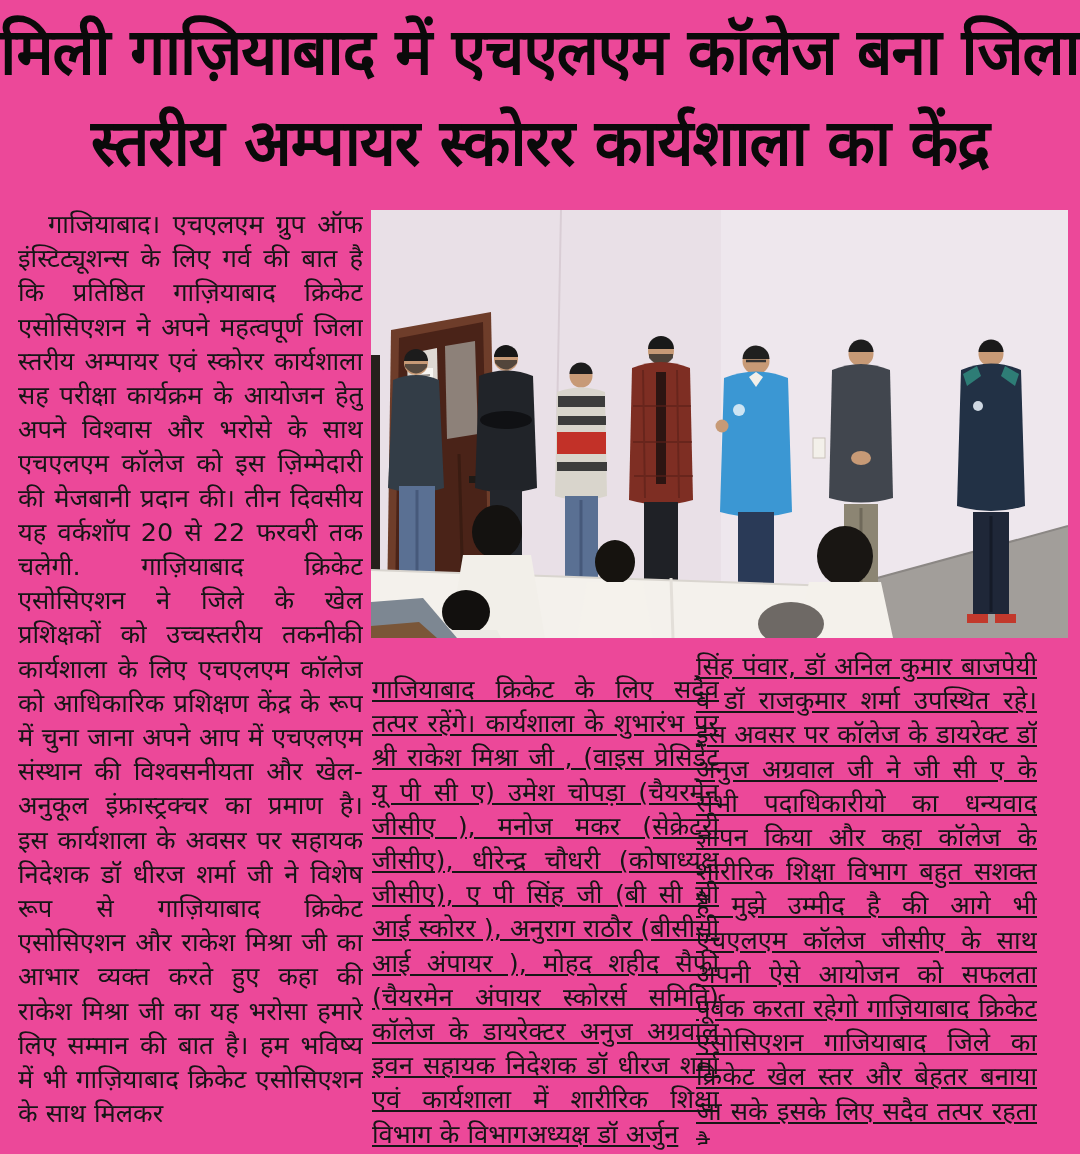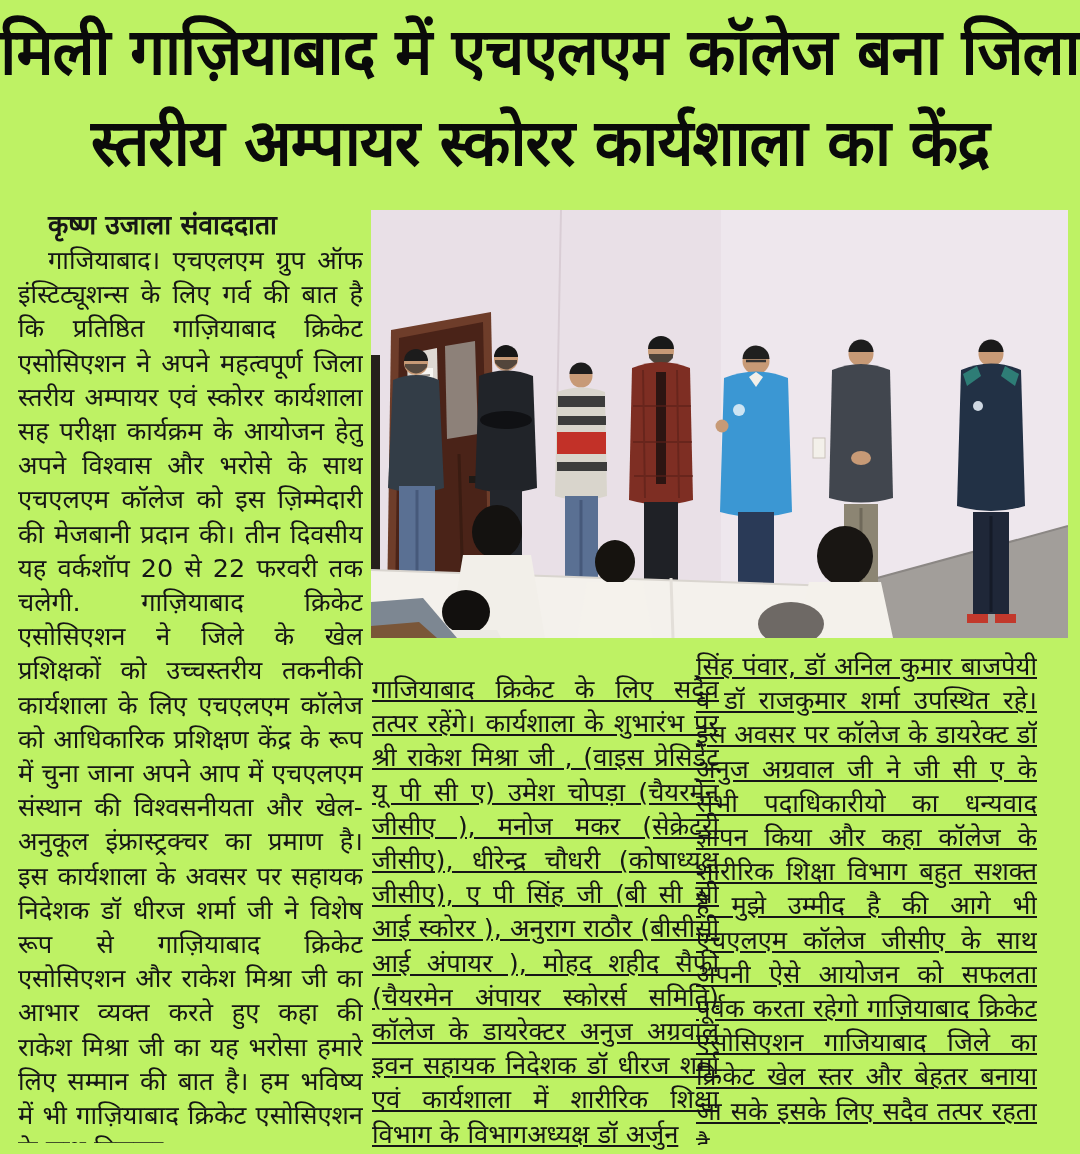--- a/index.html
+++ b/index.html
@@ -1,18 +1,18 @@
 <!DOCTYPE html>
 <html><head>
 <meta charset="utf-8">
 <style>
   * { margin:0; padding:0; box-sizing:border-box; }
   html,body { background:#ffffff; }
   .page {
-    position:relative; width:1080px; height:1154px; background:#bef264;
+    position:relative; width:1080px; height:1154px; background:#ec4899;
     font-family:"DejaVu Sans","Liberation Sans",sans-serif; color:#141414; overflow:hidden;
   }
   .headline {
     position:absolute; left:0; top:6px; width:1080px; text-align:center;
     font-weight:bold; color:#0a0a0a; letter-spacing:-1px;
   }
   .headline .h-line { font-size:62px; line-height:91px; transform:scaleY(1.04); white-space:nowrap; }
   .col {
     position:absolute; font-size:25.5px; line-height:34.2px; text-align:justify;
     color:#161616; overflow:hidden;
@@ -33,21 +33,20 @@
 <body>
 
 <div class="page">
 
   <div class="headline">
     <div class="h-line">मिली  गाज़ियाबाद में एचएलएम कॉलेज बना जिला</div>
     <div class="h-line">स्तरीय अम्पायर स्कोरर कार्यशाला का केंद्र</div>
   </div>
 
   <div class="col col1">
-    <div class="byline">कृष्ण उजाला संवाददाता</div>
     <p><span class="dateline">गाजियाबाद।</span>
       <span>एचएलएम ग्रुप ऑफ इंस्टिट्यूशन्स के लिए गर्व की बात है कि प्रतिष्ठित गाज़ियाबाद क्रिकेट एसोसिएशन ने अपने महत्वपूर्ण जिला स्तरीय अम्पायर एवं स्कोरर कार्यशाला सह परीक्षा कार्यक्रम के आयोजन हेतु अपने विश्वास और भरोसे के साथ एचएलएम कॉलेज को इस ज़िम्मेदारी की मेजबानी प्रदान की। तीन दिवसीय यह वर्कशॉप 20 से 22 फरवरी तक चलेगी. गाज़ियाबाद क्रिकेट एसोसिएशन ने जिले के खेल प्रशिक्षकों को उच्चस्तरीय तकनीकी कार्यशाला के लिए एचएलएम कॉलेज को आधिकारिक प्रशिक्षण केंद्र के रूप में चुना जाना अपने आप में एचएलएम संस्थान की विश्वसनीयता और खेल-अनुकूल इंफ्रास्ट्रक्चर का प्रमाण है। इस कार्यशाला के अवसर पर सहायक निदेशक डॉ धीरज शर्मा जी ने विशेष रूप से गाज़ियाबाद क्रिकेट एसोसिएशन और राकेश मिश्रा जी का आभार व्यक्त करते हुए कहा की राकेश मिश्रा जी का यह भरोसा हमारे लिए सम्मान की बात है। हम भविष्य में भी गाज़ियाबाद क्रिकेट एसोसिएशन के साथ मिलकर</span></p>
   </div>
 
   <div class="photo">
     <svg viewBox="0 0 697 428" preserveAspectRatio="none">
 
       <rect x="0" y="0" width="697" height="428" fill="#e9e0e7"></rect>
       <rect x="350" y="0" width="347" height="428" fill="#f3ecf2" opacity="0.55"></rect>
       <line x1="190" y1="0" x2="186" y2="210" stroke="#d9cdd5" stroke-width="2"></line>

